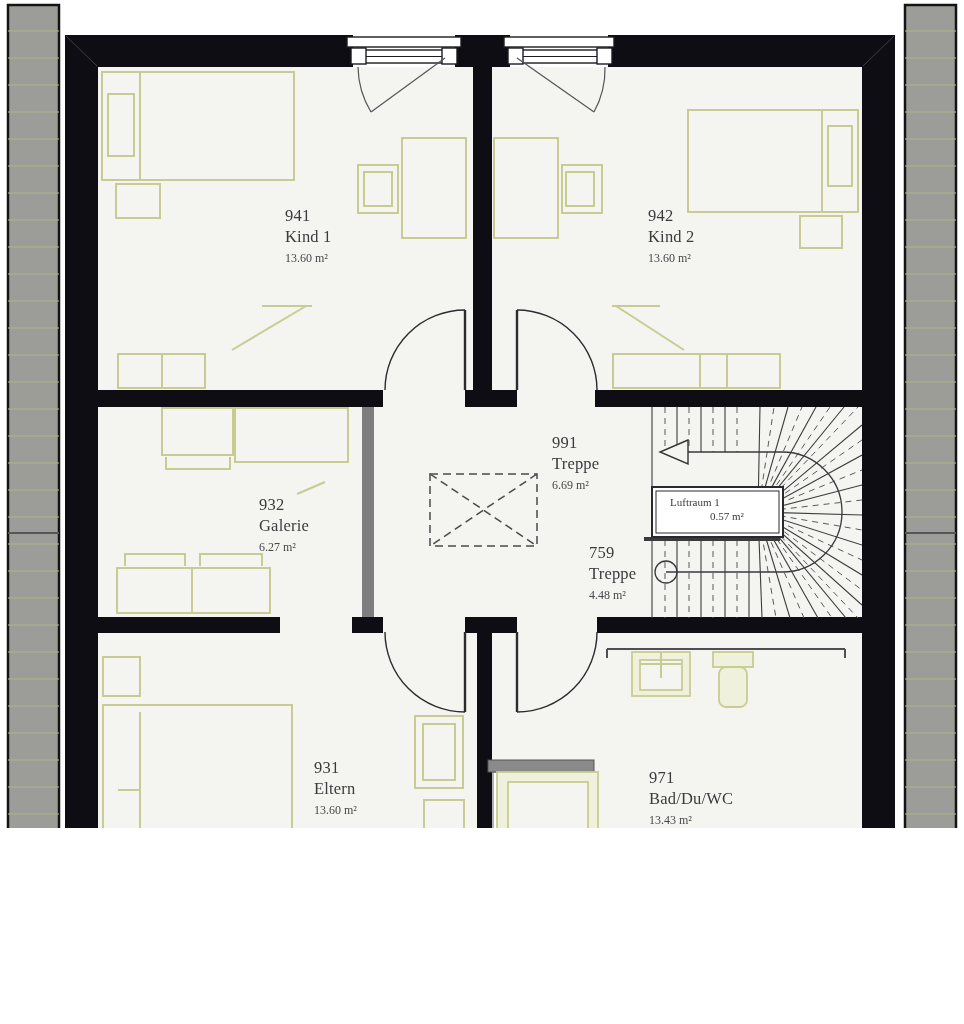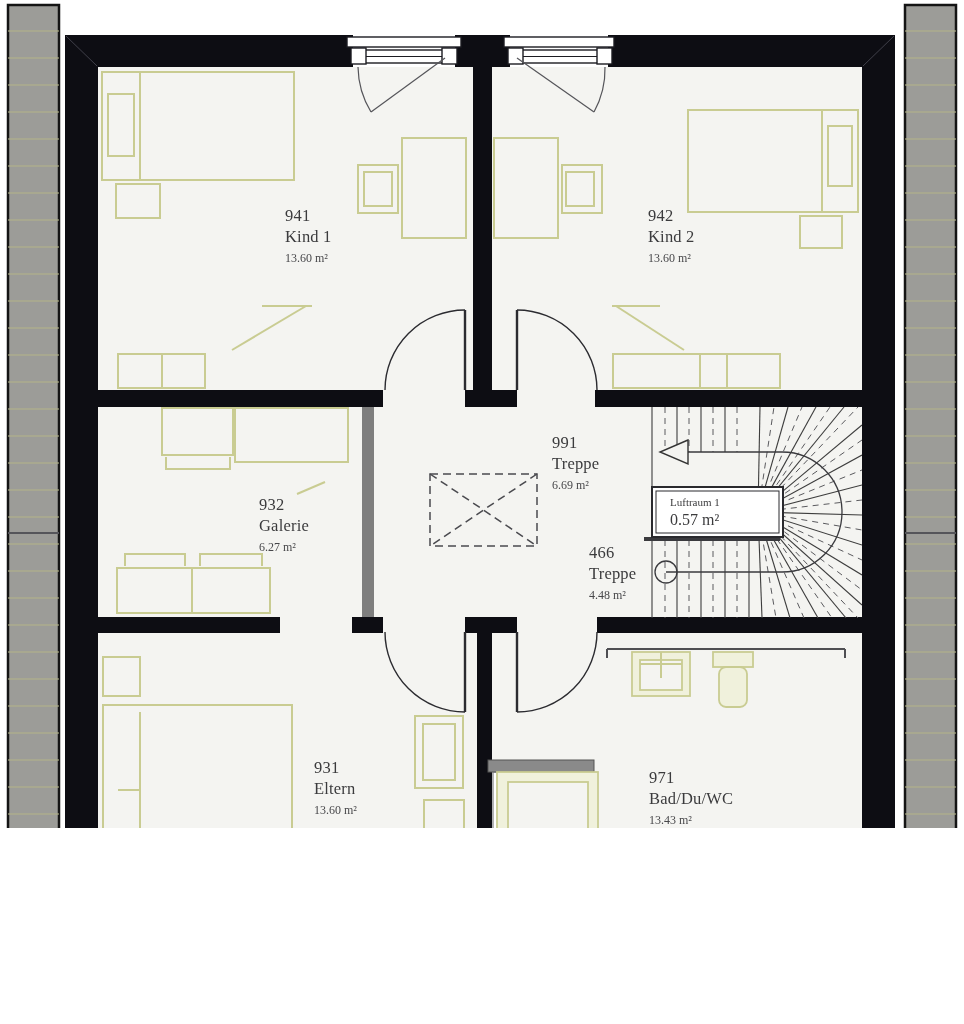--- a/index.html
+++ b/index.html
@@ -26,21 +26,21 @@
   .ffix{stroke:var(--furniture);stroke-width:1.8;fill:var(--fixture-fill);}
   .ffloor{stroke:var(--furniture);stroke-width:1.8;fill:var(--floor);}
   .dashbox{stroke:#4a4a4f;stroke-width:1.5;fill:none;stroke-dasharray:8 5;}
   .miter{stroke:#3f3f49;stroke-width:1;}
   .roofrect{fill:var(--roof);stroke:#141414;stroke-width:2.5;}
   .room-label{position:absolute;color:var(--text);line-height:1.3;}
   .room-label .num,.room-label .nm{font-size:16.5px;letter-spacing:.2px;}
   .room-label .ar{font-size:12px;margin-top:3px;color:#47474a;}
   .void-label{position:absolute;color:var(--text);line-height:1.25;}
   .void-label .nm{font-size:11px;}
-  .void-label .ar{font-size:16px;}
+  .void-label .ar{font-size:11px;margin-left:40px;}
 </style>
 </head>
 <body>
 
 <div class="stage">
 
 <svg width="964" height="1024" viewBox="0 0 964 1024">
   <defs>
     <pattern id="hatchL" patternUnits="userSpaceOnUse" x="8" y="5" width="12" height="27">
       <line x1="0" y1="26" x2="12" y2="26" stroke="var(--roof-hatch)" stroke-width="2" opacity="0.55"></line>
@@ -311,21 +311,21 @@
   <div class="num">932</div>
   <div class="nm">Galerie</div>
   <div class="ar">6.27 m²</div>
 </div>
 <div class="room-label" style="left:552px;top:432px">
   <div class="num">991</div>
   <div class="nm">Treppe</div>
   <div class="ar">6.69 m²</div>
 </div>
 <div class="room-label" style="left:589px;top:542px">
-  <div class="num">466</div>
+  <div class="num">759</div>
   <div class="nm">Treppe</div>
   <div class="ar">4.48 m²</div>
 </div>
 <div class="room-label" style="left:314px;top:757px">
   <div class="num">931</div>
   <div class="nm">Eltern</div>
   <div class="ar">13.60 m²</div>
 </div>
 <div class="room-label" style="left:649px;top:767px">
   <div class="num">971</div>

